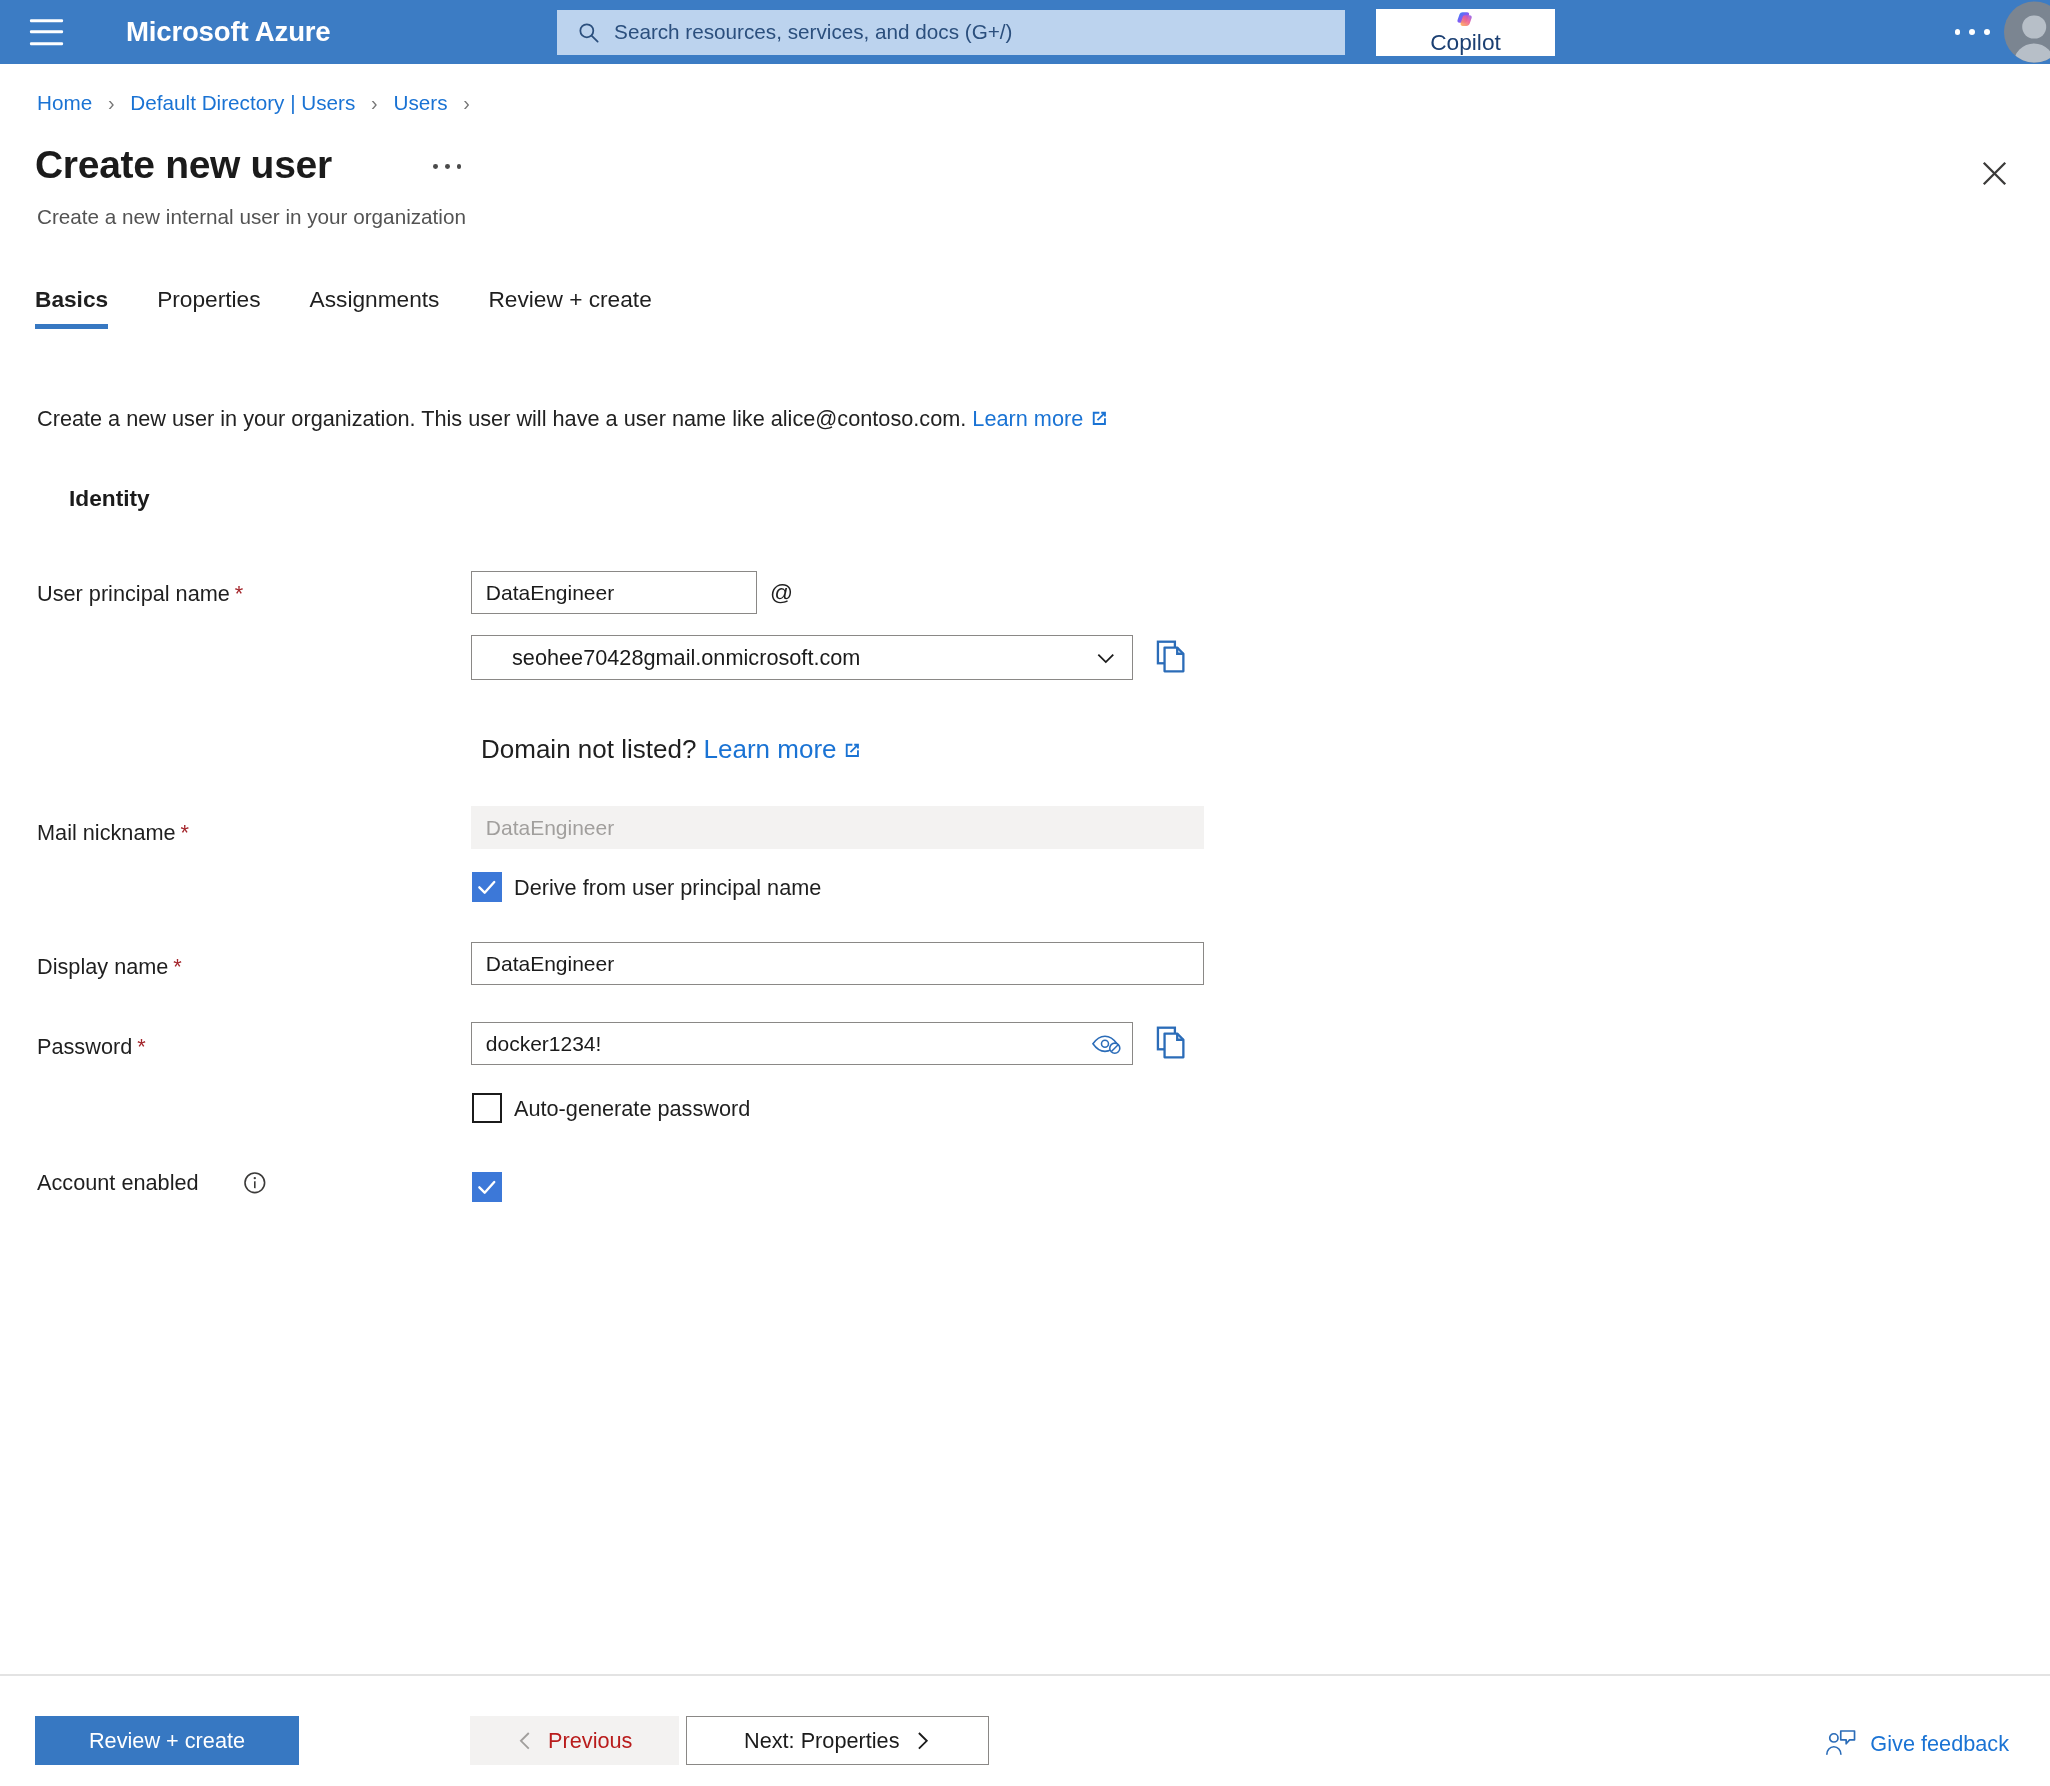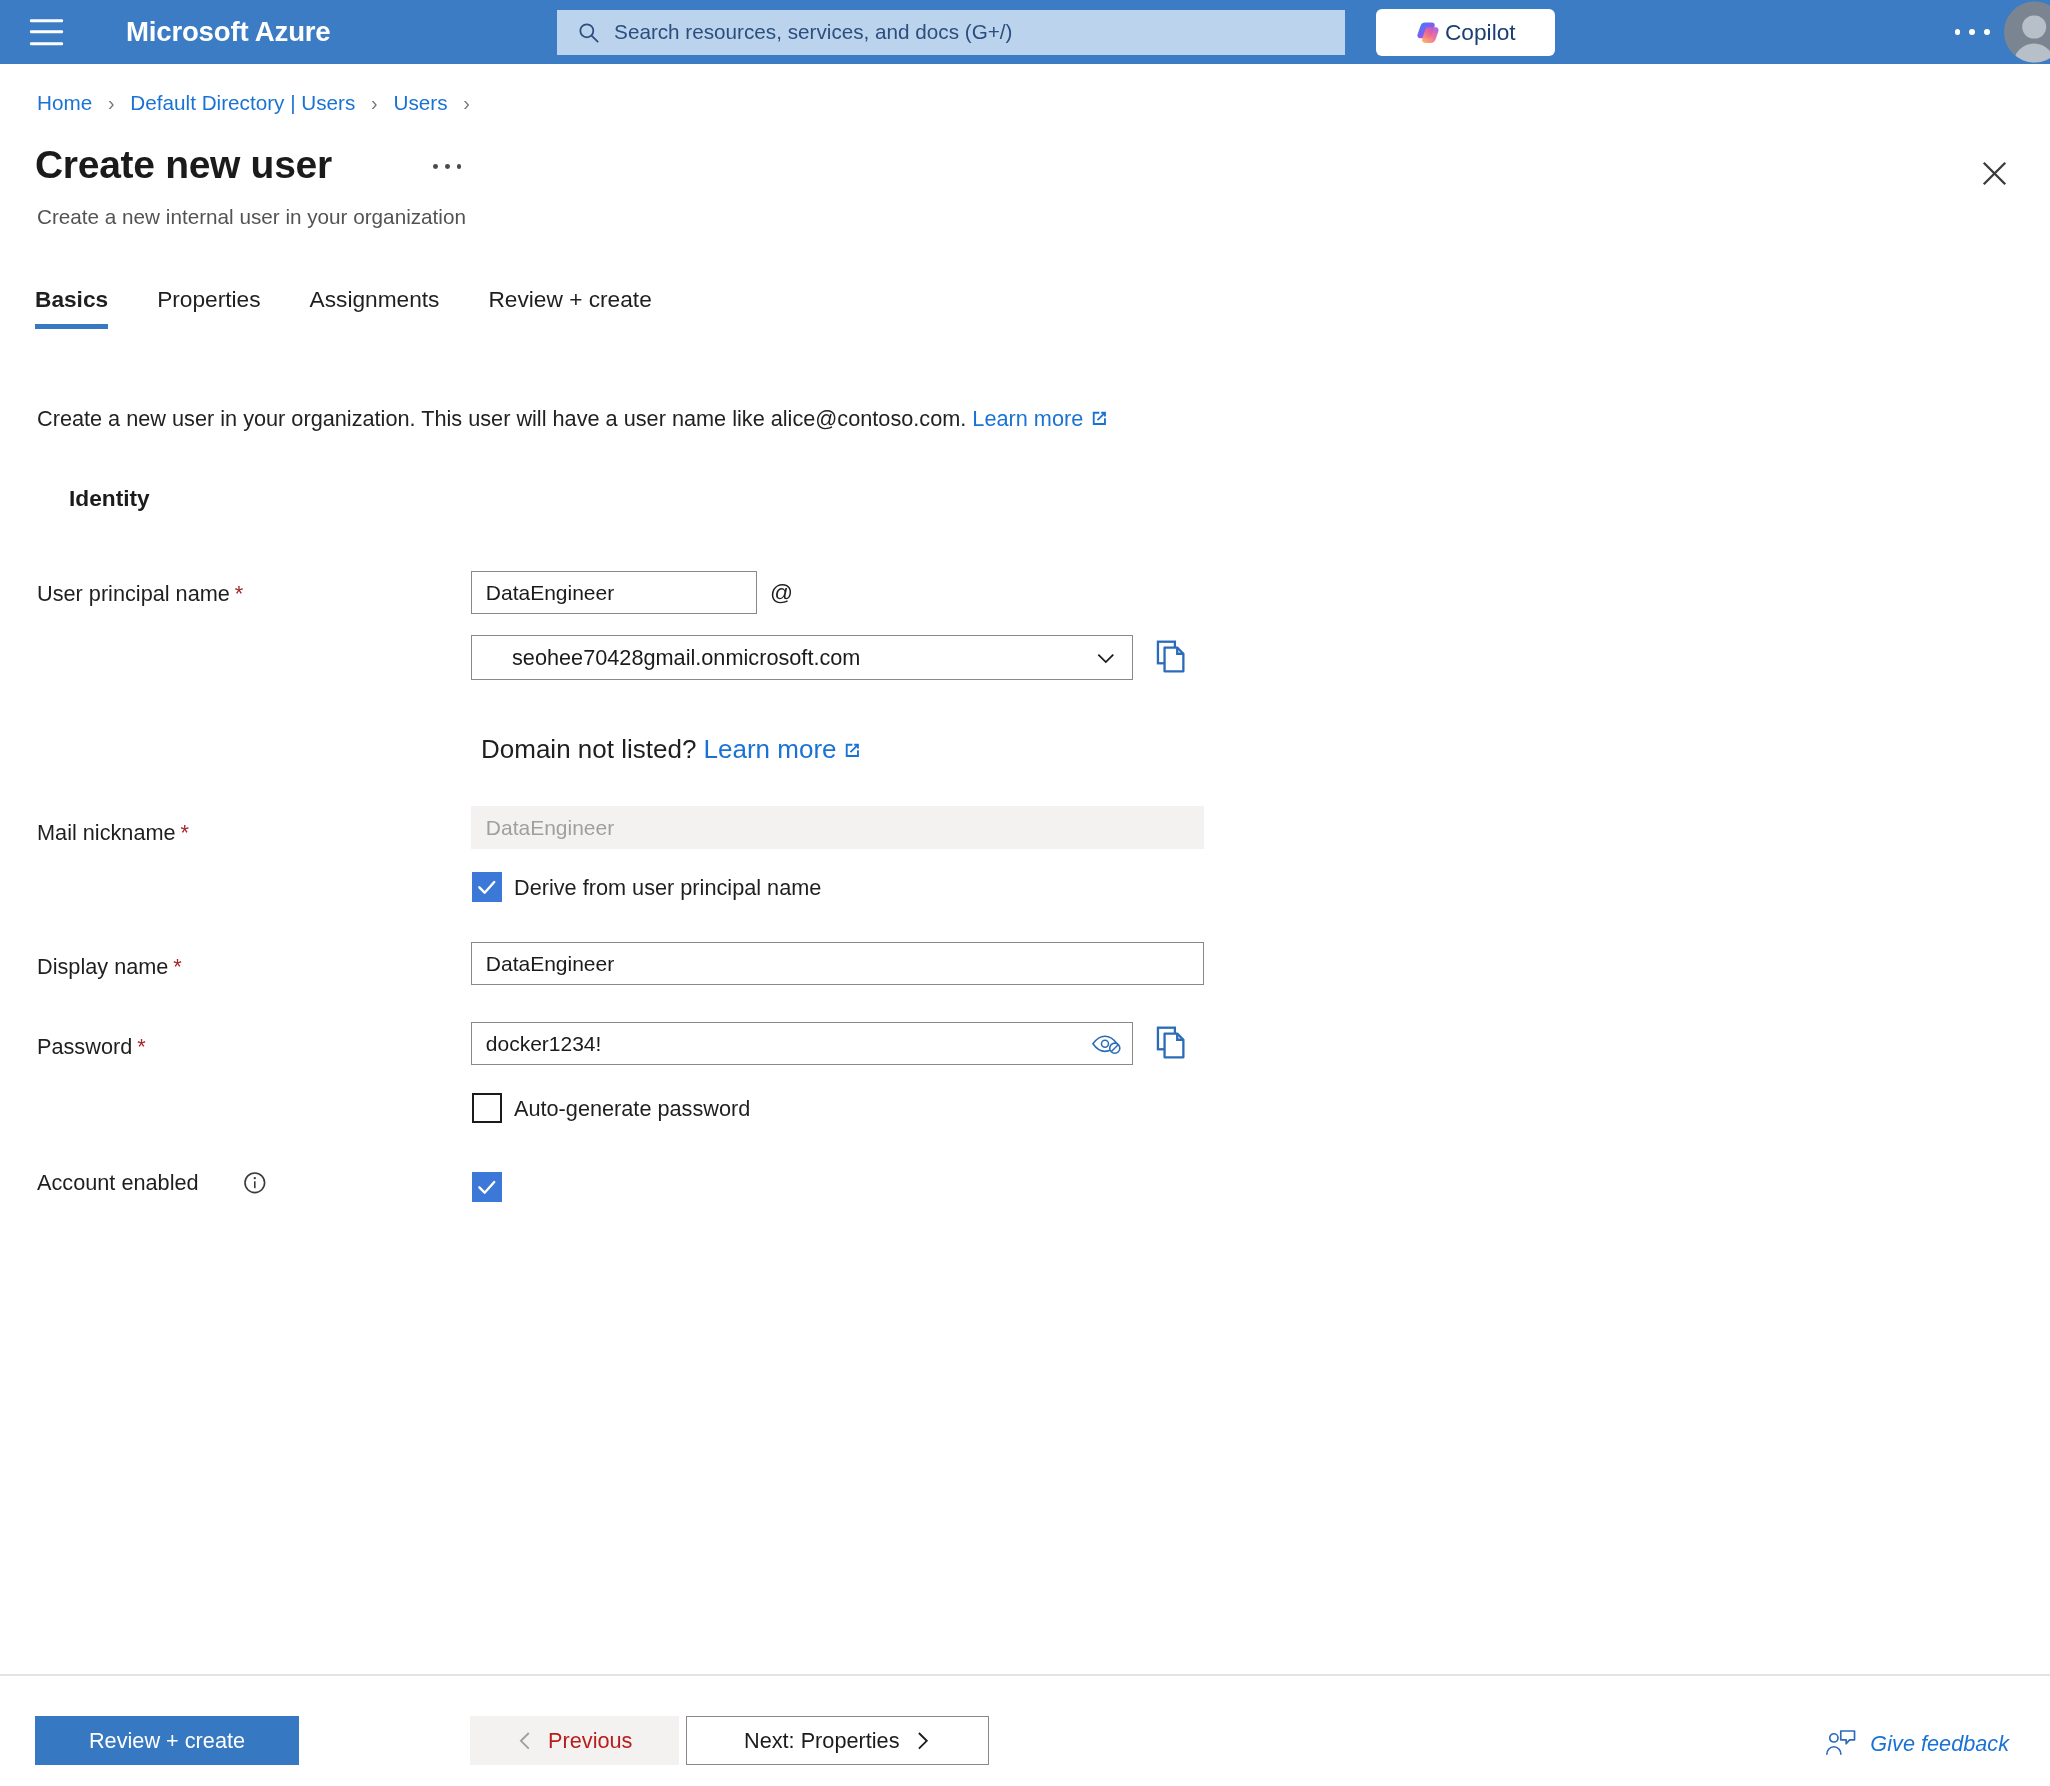--- a/index.html
+++ b/index.html
@@ -38,23 +38,24 @@
     background: #bcd3ee;
     display: flex; align-items: center;
     padding-left: 19.7px; gap: 13.8px;
     cursor: text;
   }
   .searchbox .sico { width: 23.6px; height: 23.6px; flex: 0 0 auto; display:block; }
   .searchbox .sph { color: #2b4f7d; font-size: 20.7px; white-space: nowrap; }
   .copilot-btn {
     position: absolute; left: 1376px; top: 8.9px;
     width: 179px; height: 47px;
-    background: #ffffff; border-radius: 6px;
+    background: #ffffff; border-radius: 0;
     display: flex; align-items: center; justify-content: center; gap: 0;
     cursor: pointer;
+    flex-direction: column;
   }
   .copilot-btn .clabel { color: #1b3f72; font-size: 22.7px; font-weight: 500; }
   .nav-dots {
     position: absolute; right: 61px; top: 50%; transform: translateY(-50%);
     display: flex; gap: 8.9px; cursor: pointer;
   }
   .nav-dots i { width: 5.9px; height: 5.9px; border-radius: 50%; background: #fff; display: block; }
   .avatar {
     position: absolute; right: -13.8px; top: 50%; transform: translateY(-50%);
     width: 61px; height: 61px; border-radius: 50%;
@@ -181,21 +182,21 @@
     display: flex; align-items: center; justify-content: center;
     font-size: 21.7px; cursor: pointer; white-space: nowrap;
     font-family: "Liberation Sans", sans-serif;
   }
   .btn.primary { background: #3778c2; color: #fff; border: none; }
   .btn.ghost { background: #f3f2f1; color: #b91c1c; border: none; gap: 13.8px; margin-left: 16px; }
   .btn.outline { background: #fff; color: #1b1b1b; border: 1px solid #8a8886; gap: 13.8px; }
   .feedback {
     position: absolute; right: 41px; top: 1729px;
     display: flex; align-items: center; gap: 13.8px;
-    color: #1a73d4; font-size: 21.7px; cursor: pointer; font-style: italic;
+    color: #1a73d4; font-size: 21.7px; cursor: pointer;
   }
 </style>
 </head>
 <body>
 
 <div class="topnav">
   <div class="hamburger">
     <span></span>
       <span></span>
       <span></span>

